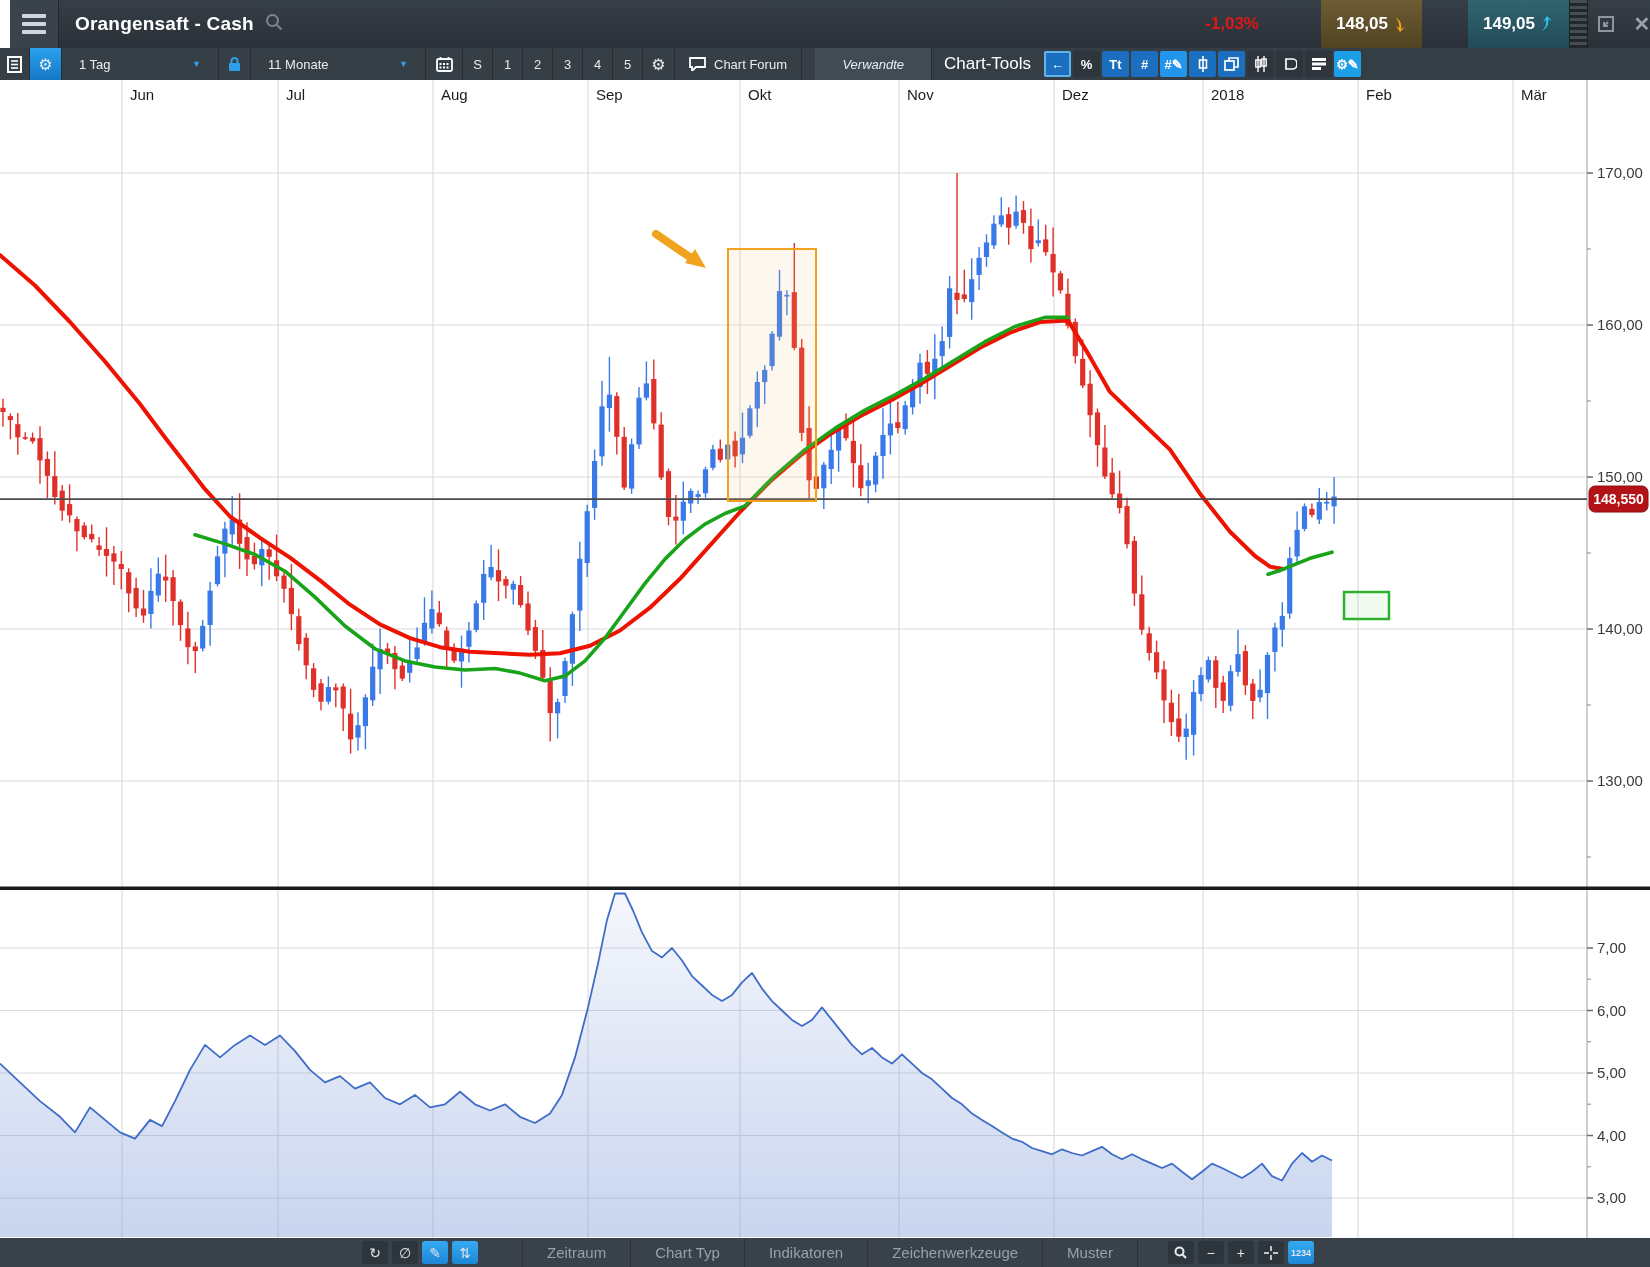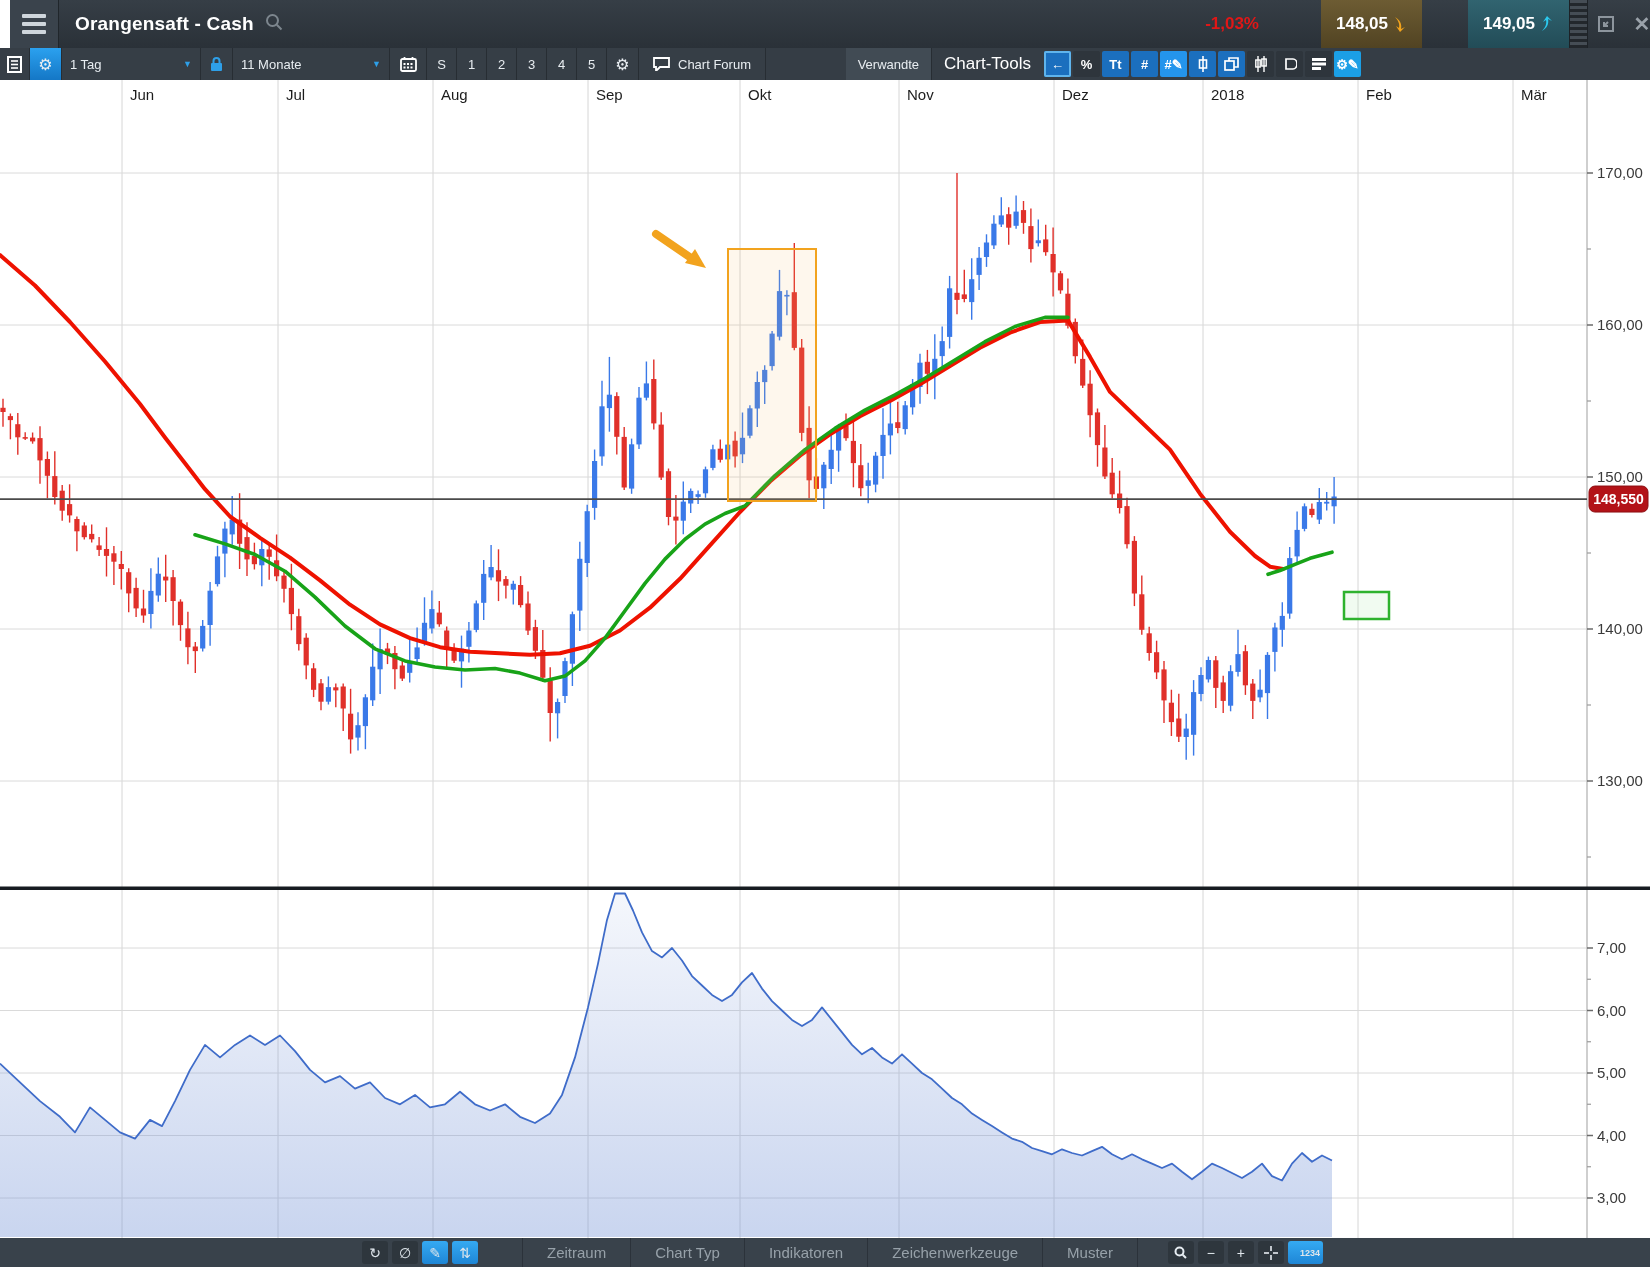--- a/index.html
+++ b/index.html
@@ -22,43 +22,43 @@
   .grip{width:17px;height:48px;background:repeating-linear-gradient(180deg,#454d55 0 3px,#22272c 3px 6px);
     border-left:1px solid #1d2227;border-right:1px solid #1d2227;}
   .winbtn{width:36px;height:48px;display:flex;align-items:center;justify-content:center;cursor:pointer;}
   .close-x{color:#9aa2aa;font-size:20px;font-weight:bold;}
   
   .toolbar{position:absolute;left:0;top:48px;width:1650px;height:32px;background:#353d45;
     display:flex;align-items:stretch;}
   .tbtn{display:flex;align-items:center;justify-content:center;color:#e8edf1;font-size:13px;
     background:#363e46;border-right:1px solid #272d33;cursor:pointer;white-space:nowrap;}
   .tbtn.blue{background:linear-gradient(#2ba1ef,#1477c6);}
-  .dd{gap:6px;padding:0 8px;}
+  .dd{gap:6px;padding:0 17px;}
   .caret{color:#2e9fe8;font-size:9px;}
   .num{width:29px;}
   .toollabel{color:#fff;font-size:17px;display:flex;align-items:center;padding:0 12px;}
   .toolbtn{width:27px;height:26px;margin:3px 1px;border-radius:2px;display:flex;align-items:center;
     justify-content:center;color:#fff;font-size:13px;font-weight:bold;cursor:pointer;}
   .ti-dark{background:#2e353c;}
   .ti-blue{background:#1b6fbe;}
   .ti-bblue{background:#2495ec;}
   .ti-cyan{background:#1b9fe6;}
   .ti-border{box-shadow:inset 0 0 0 2px #5fb4ec;}
-  .verwandte{background:#414b54;padding:0 12px;margin-left:auto;}
+  .verwandte{background:#414b54;padding:0 27px;margin-left:auto;font-style:italic;}
   
   #chart{position:absolute;left:0;top:80px;width:1650px;height:1158px;background:#fff;}
   
   .bottombar{position:absolute;left:0;top:1238px;width:1650px;height:29px;background:#39424b;
     display:flex;align-items:stretch;font-size:15px;}
   .bb-ic{width:26px;height:23px;margin:3px 2px;border-radius:3px;display:flex;align-items:center;
     justify-content:center;color:#dfe6ec;font-size:14px;background:#2e363d;cursor:pointer;}
   .bb-ic.blue{background:linear-gradient(#35aaf2,#1e86d6);}
   .bb-label{display:flex;align-items:center;padding:0 24px;color:#97a1a9;border-right:1px solid #2b323a;cursor:pointer;}
   .bb-label:first-of-type{border-left:1px solid #2b323a;}
-  .badge1234{font-size:9px;font-weight:bold;letter-spacing:0;padding-left:9px;}
+  .badge1234{font-size:9px;font-weight:bold;letter-spacing:0;}
   svg text{font-family:"Liberation Sans",sans-serif;}
 </style>
 </head>
 <body>
 
 <div class="titlebar">
   <div class="hamburger">
     <span></span>
       <span></span>
       <span></span>

